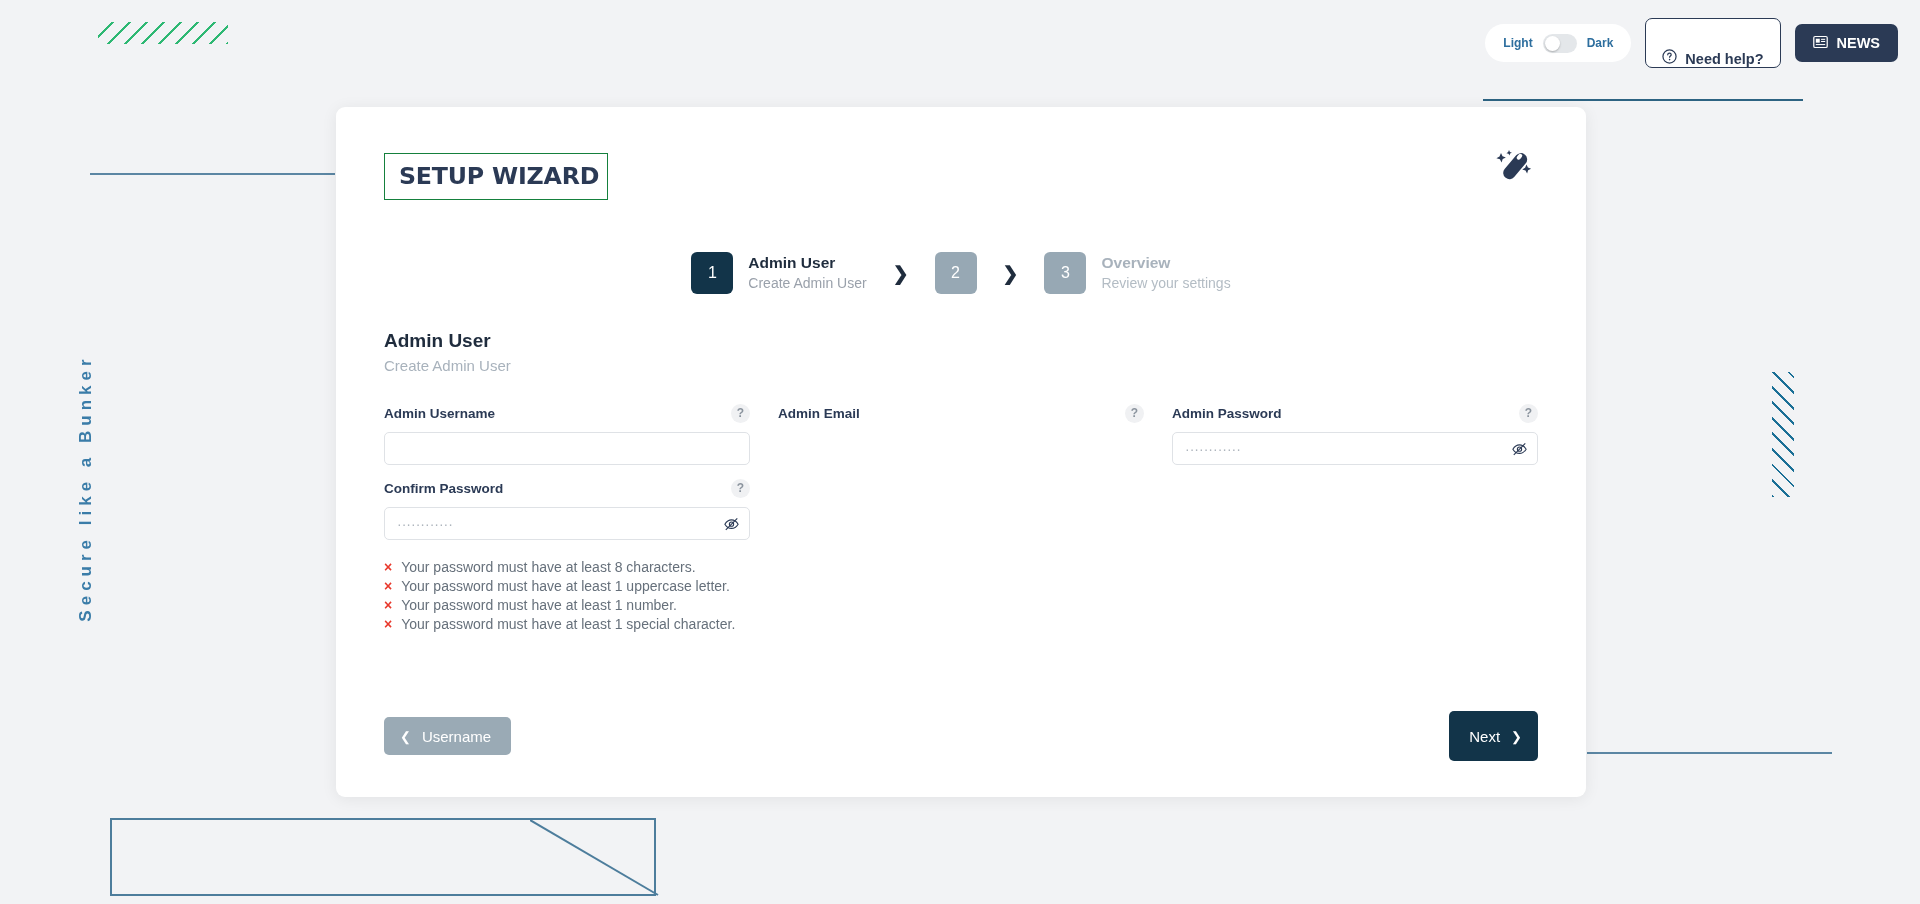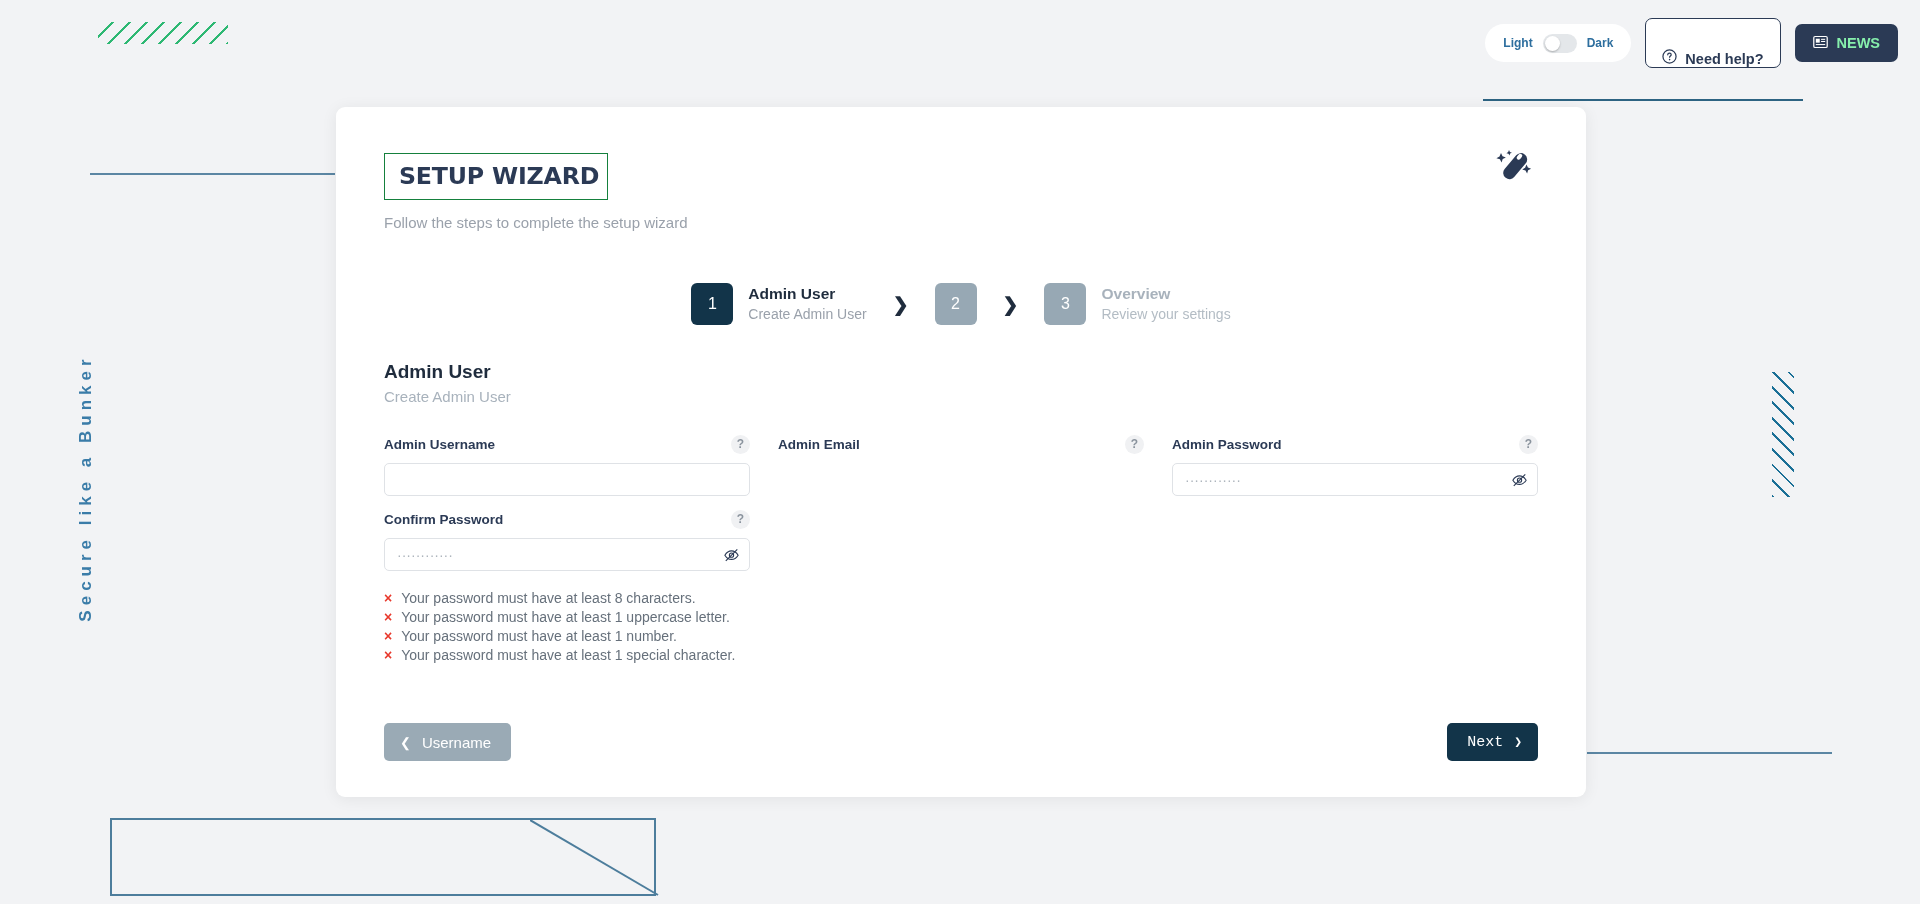--- a/index.html
+++ b/index.html
@@ -77,21 +77,21 @@
     height: 50px; padding: 0 16px;
     background: #ffffff; border: 1px solid #2b3a55;
     border-radius: 7px;
     font-size: 14.5px; font-weight: bold; color: #2b3a55;
     cursor: pointer;
   }
   #news-button {
     display: flex; align-items: center; gap: 9px;
     height: 38px; padding: 4px 18px;
     background: #2b3a55; border: none; border-radius: 7px;
-    font-size: 14.5px; font-weight: bold; color: #86efac;
+    font-size: 14.5px; font-weight: bold; color: #ffffff;
     cursor: pointer;
   }
 
   
   #card {
     position: absolute;
     left: 336px; top: 107px; width: 1250px; height: 690px;
     background: #ffffff;
     border-radius: 9px;
     box-shadow: 0 2px 16px rgba(0,0,0,.07);
@@ -197,24 +197,24 @@
   #previous-button {
     display: flex; align-items: center; gap: 11px;
     height: 38px; padding: 0 20px 0 16px;
     background: #9aaab5; border: none; border-radius: 5px;
     color: #ffffff; font-size: 15px;
     font-family: "Liberation Sans", sans-serif;
     cursor: not-allowed;
   }
   #next-button {
     display: flex; align-items: center; gap: 11px;
-    height: 38px; padding: 0 16px 0 20px;
+    height: 50px; padding: 0 16px 0 20px;
     background: #123449; border: none; border-radius: 5px;
     color: #ffffff; font-size: 15px;
-    font-family: Liberation Mono, monospace;
+    font-family: Liberation Sans, sans-serif;
     cursor: pointer;
   }
   .chev { font-size: 13px; line-height: 1; }
 </style>
 </head>
 <body>
 
 <div class="deco" id="hatch-green"></div>
 <div class="deco" id="hatch-blue-right"></div>
 <div class="deco" id="line-left-top"></div>
@@ -259,21 +259,20 @@
     </span>
     <span>NEWS</span>
   </button>
 </div>
 
 <div id="card">
 
   <div id="logo-box">
     <div id="logo-text">SETUP WIZARD</div>
   </div>
-  <div id="card-subtitle">Follow the steps to complete the setup wizard</div>
 
   <div id="wand-icon">
     <svg width="42" height="42" viewBox="0 0 42 42">
       <rect x="17" y="4" width="12.5" height="30" rx="6" fill="#2b3a55" transform="rotate(40 23 19)"></rect>
       <rect x="25.5" y="6.5" width="4" height="6.5" rx="2" fill="#ffffff" transform="rotate(40 27.5 9.7)"></rect>
       <path d="M9 6 l1.5 3.3 3.4 1.2 -3.2 1.6 -1.1 3.4 -1.7 -3.2 -3.5 -1 3.1 -1.8z" fill="#2b3a55"></path>
       <path d="M34.5 17.5 l1.4 3.1 3.2 1.1 -3 1.5 -1 3.2 -1.6 -3 -3.3 -.9 2.9 -1.7z" fill="#2b3a55"></path>
       <path d="M17 3 l.9 2 2 .7 -1.8 .9 -.6 2 -1 -1.8 -2.1 -.6 1.8 -1.1z" fill="#2b3a55"></path>
     </svg>
   </div>

